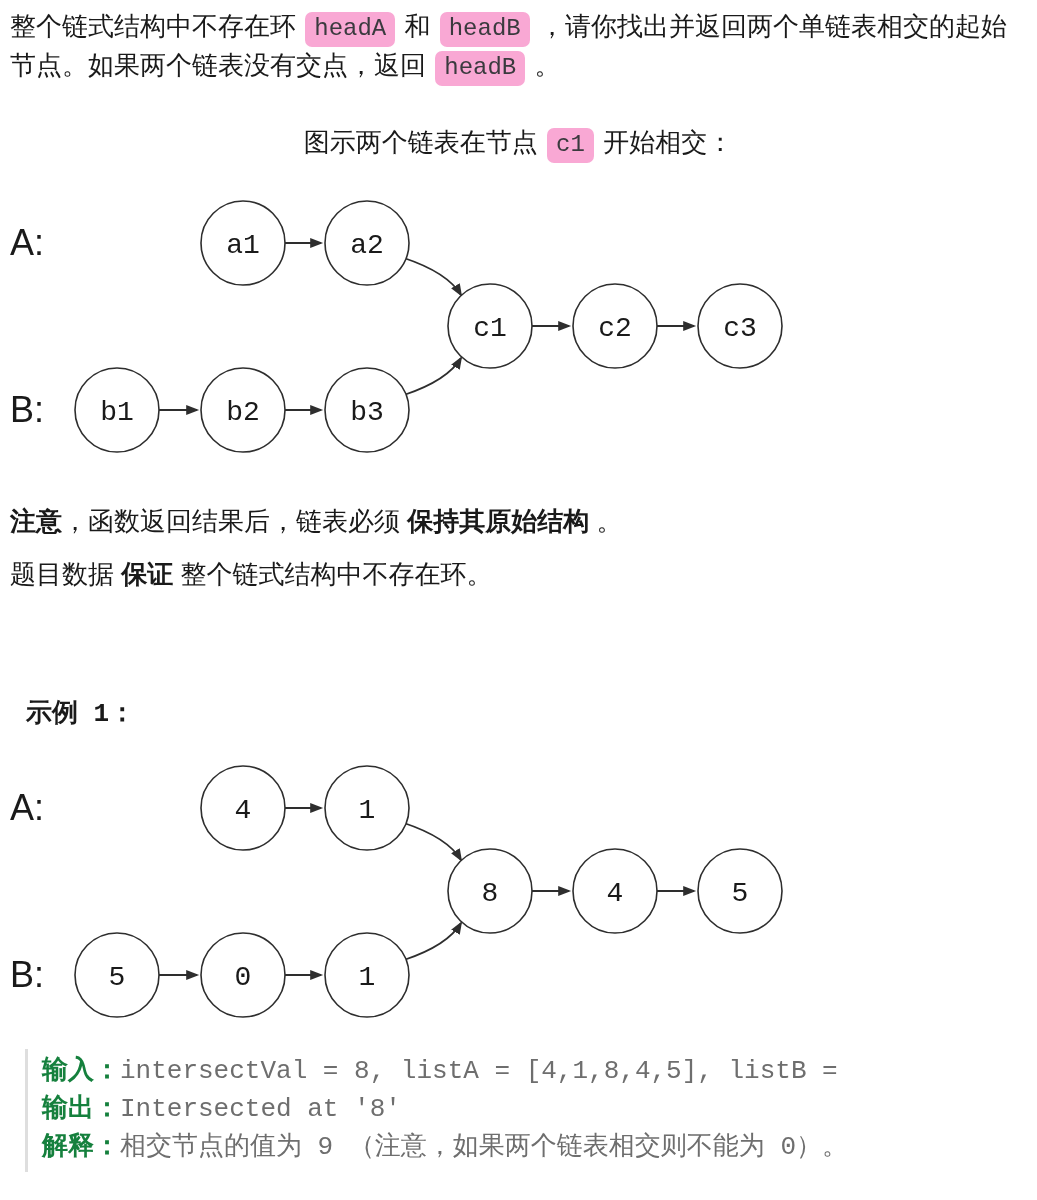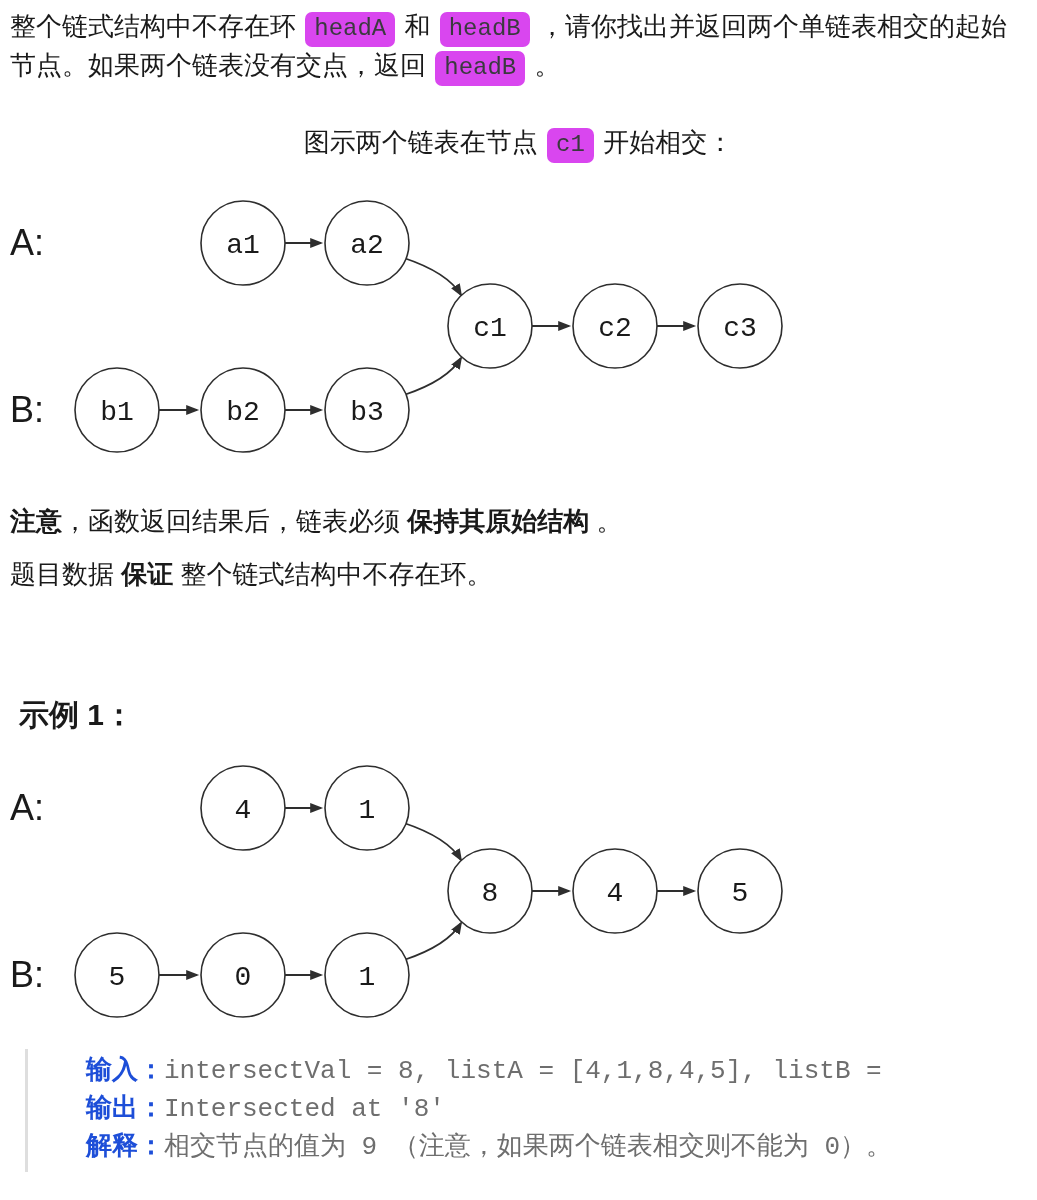--- a/index.html
+++ b/index.html
@@ -24,33 +24,34 @@
   .mt-p2      { margin-top: 38px !important; text-align: center; }
   .mt-p3      { margin-top: 16px !important; }
   .mt-p4      { margin-top: 37px !important; }
   .mt-heading { margin-top: 103px !important; }
   b.bold-run { font-weight: 700; }
   .code-chip {
     display: inline-block;
     font-family: "Liberation Mono", "DejaVu Sans Mono", monospace;
     font-size: 24px;
     line-height: 30px;
-    background: #d946ef;
+    background: #f9a8d4;
     color: #3a3a3e;
     border-radius: 7px;
     padding: 2px 9px 3px 9px;
     margin: 0 2px;
     vertical-align: baseline;
   }
   .example-heading {
-    margin: 9px;
-    font-size: 30px;
+    margin: 16px;
+    font-size: 26px;
     line-height: 37px;
     font-weight: 700;
     color: #1a1a1a;
+    font-family: Liberation Mono, monospace;
   }
   svg.diagram {
     display: block;
     margin-top: 23px;
   }
   svg.diagram.second { margin-top: 18px; }
   .node-label {
     font-family: "Liberation Mono", "DejaVu Sans Mono", monospace;
     font-size: 28px;
     fill: #1a1a1a;
@@ -65,22 +66,21 @@
     border-left: 3px solid #dedede;
     padding: 3px 10px 6px 14px;
     font-family: "Liberation Mono", "DejaVu Sans Mono", monospace;
     font-size: 26px;
     line-height: 38px;
     color: #6e6e6e;
   }
   .io-line { margin: 0; }
   .io-label {
     font-weight: 700;
-    color: #1d4ed8;
-    margin-left: 44px;
+    color: #15803d;
   }
 </style>
 </head>
 <body>
 
 <div class="page">
 
   <p class="body-text"><span>整个链式结构中不存在环 </span><span class="code-chip">headA</span><span> 和 </span><span class="code-chip">headB</span><span> ，请你找出并返回两个单链表相交的起始</span><br><span>节点。如果两个链表没有交点，返回 </span><span class="code-chip">headB</span><span> 。</span></p>
 
   <p class="body-text mt-p2"><span>图示两个链表在节点 </span><span class="code-chip">c1</span><span> 开始相交：</span></p>

